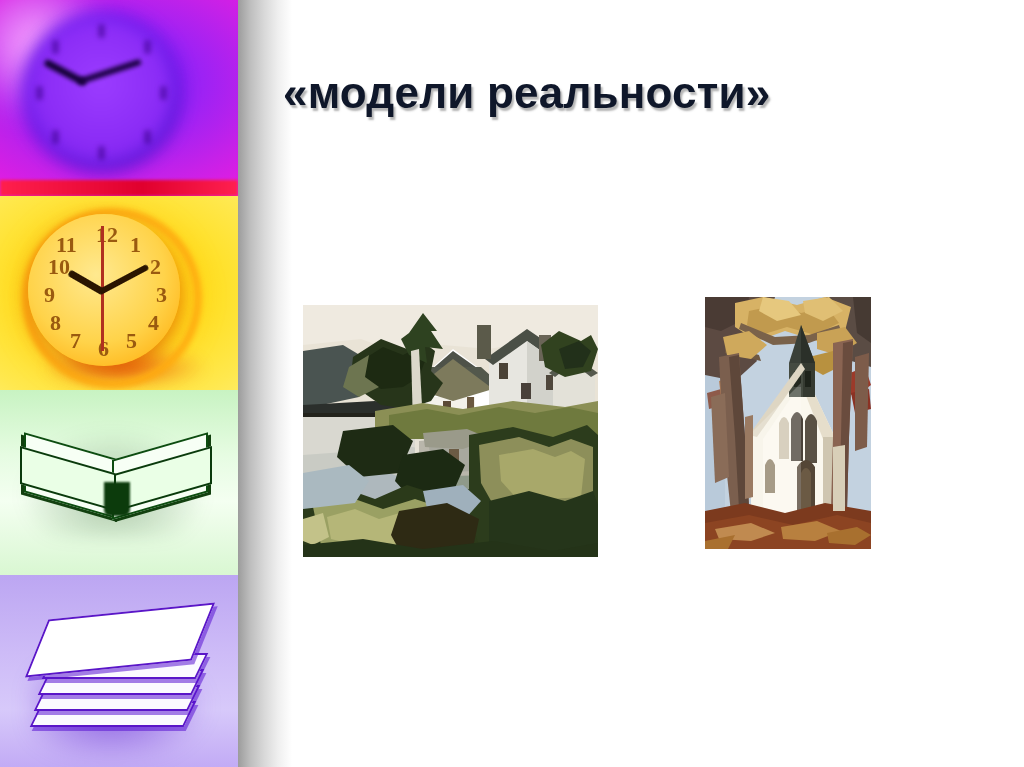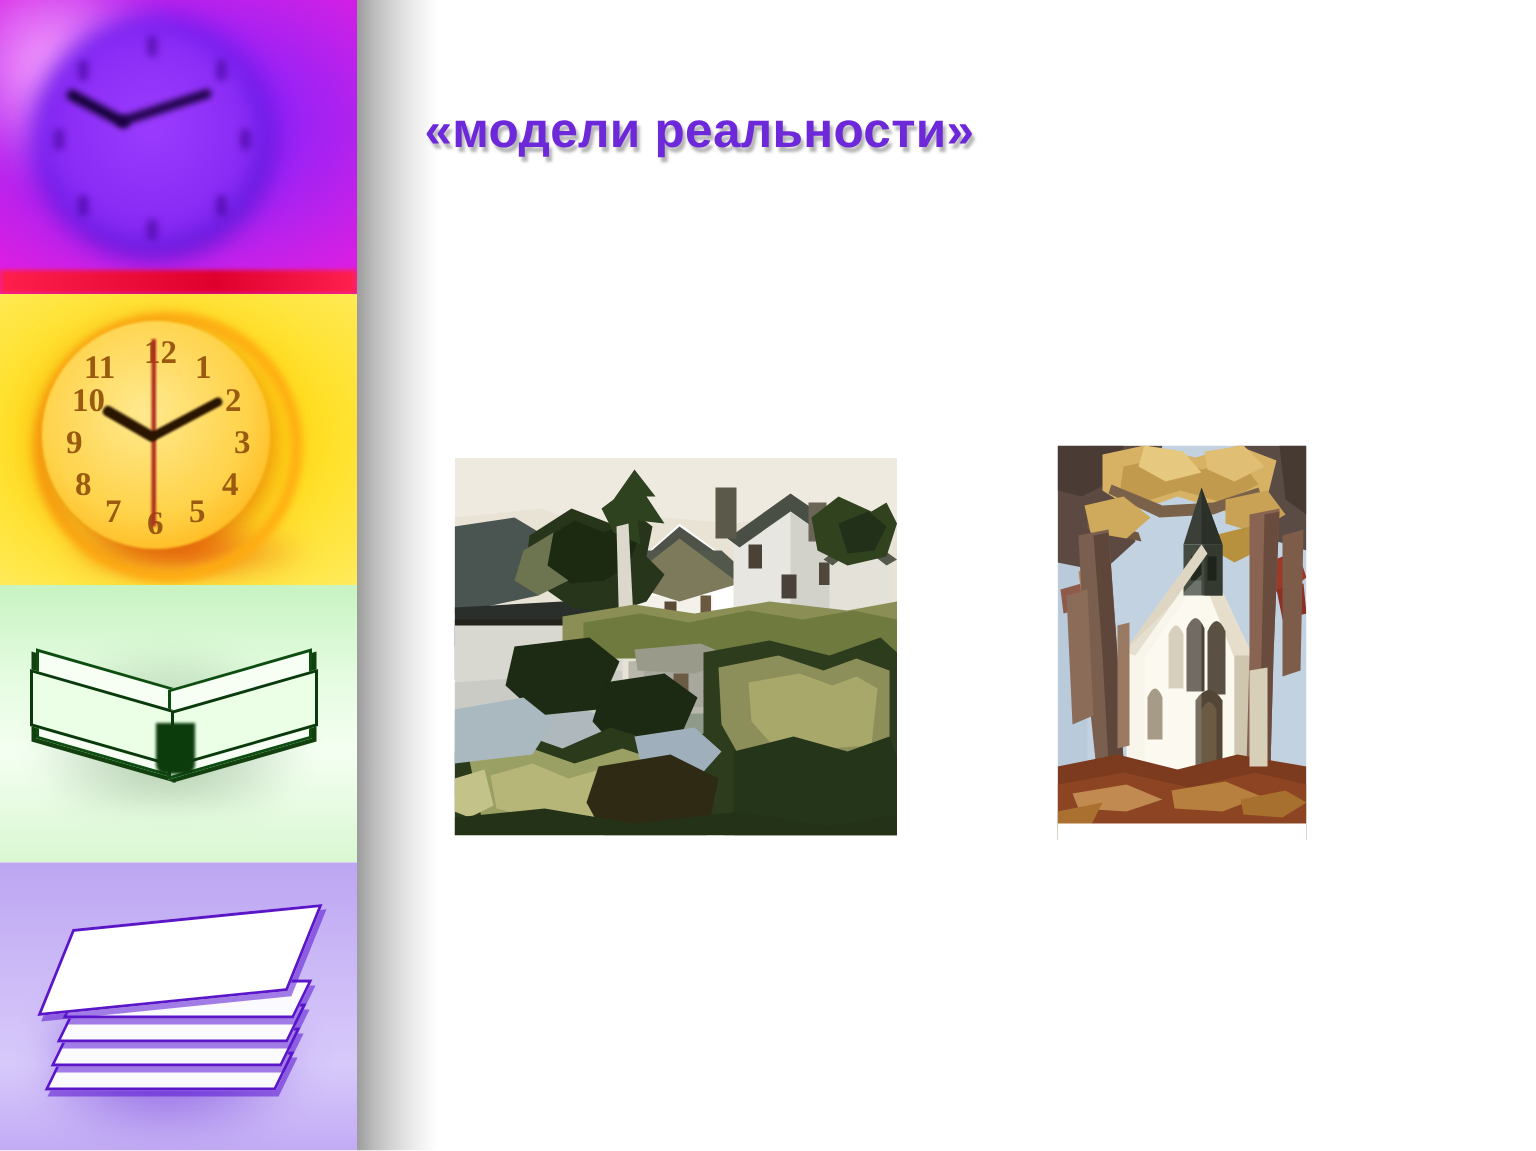--- a/index.html
+++ b/index.html
@@ -84,21 +84,21 @@
 
   
   .strip-shadow{
     position:absolute;left:238px;top:0;width:54px;height:767px;
     background:linear-gradient(90deg,#9c9c9c 0%,#bdbdbd 22%,#d8d8d8 48%,#efefef 74%,#ffffff 100%);
   }
 
   
   .title{
     position:absolute;left:283px;top:69px;width:660px;
-    font-size:33px;font-weight:bold;color:#6d28d9;
+    font-size:44px;font-weight:bold;color:#0f172a;
     letter-spacing:.2px;line-height:1.1;
     text-shadow:2px 3px 2px rgba(120,120,120,.55);
     white-space:nowrap;
   }
 
   
   .art{position:absolute;overflow:hidden;}
   .art svg{display:block;width:100%;height:100%;}
   #art-house{left:303px;top:305px;width:295px;height:252px;}
   #art-church{left:705px;top:297px;width:166px;height:263px;}

